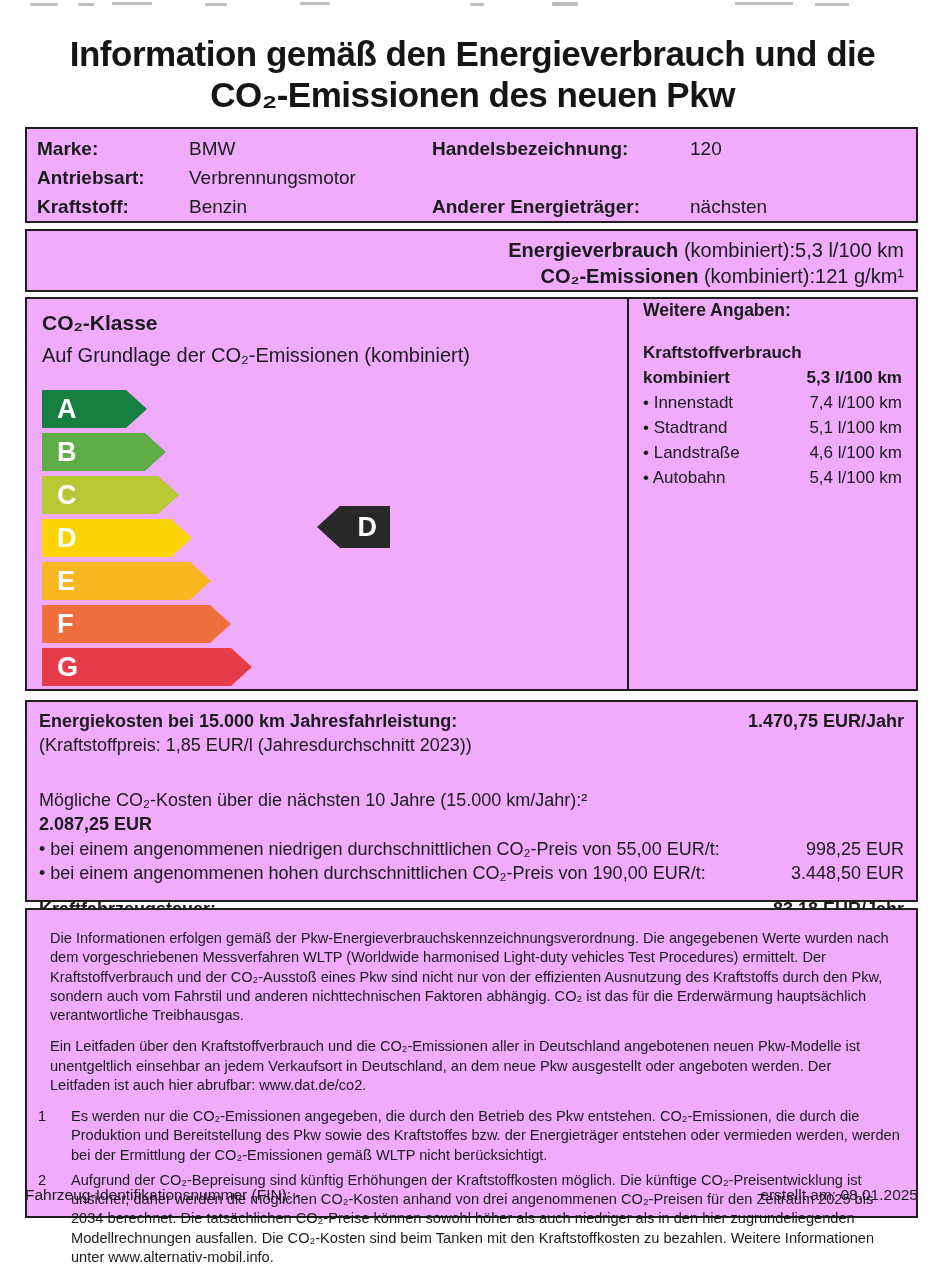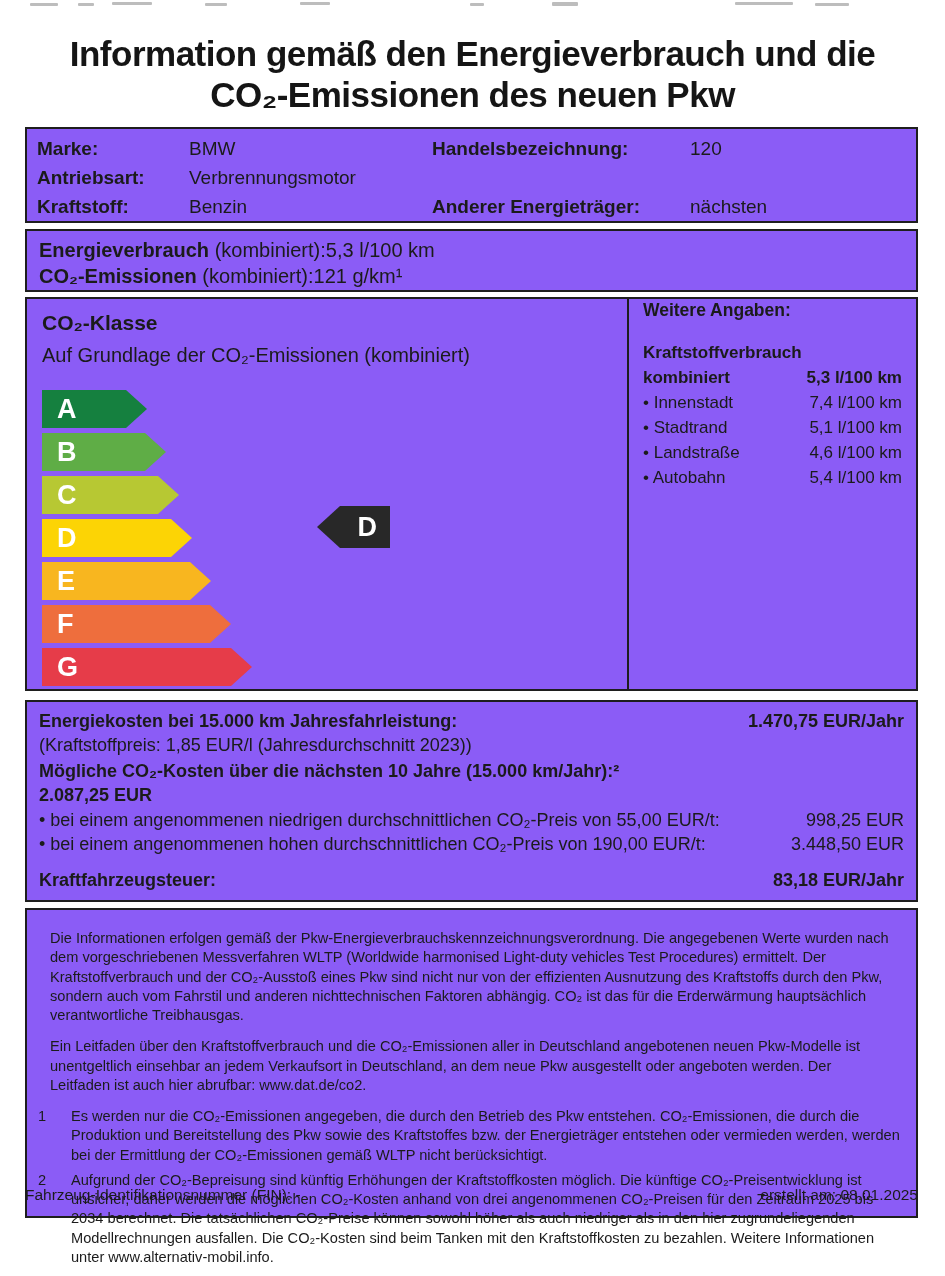--- a/index.html
+++ b/index.html
@@ -11,31 +11,31 @@
   .artifact { position:absolute; background:#bdbdbd; border-radius:1px; }
 
   .title {
     position:absolute; top:34px; left:0; width:945px; margin:0;
     text-align:center; font-size:35px; font-weight:bold; line-height:1.17;
     letter-spacing:-0.5px; color:#151515;
   }
 
   .box {
     position:absolute; left:25px; width:893px; box-sizing:border-box;
-    border:2px solid #1e1e1e; background:#8b5cf6;
+    border:2px solid #1e1e1e; background:#f0abfc;
   }
 
   
   #box-vehicle { top:127px; height:96px; padding:7px 10px; }
   .veh-grid { display:grid; grid-template-columns:152px 243px 258px 1fr; row-gap:4px; font-size:19px; line-height:25px; }
   .veh-label { font-weight:bold; }
 
   
   #box-consumption { top:229px; height:63px; padding:6px 12px; font-size:20px; }
-  .cons-row { display:flex; justify-content:flex-start; line-height:26px; }
+  .cons-row { display:flex; justify-content:flex-end; line-height:26px; }
   .b { font-weight:bold; }
 
   
   #box-class { top:297px; height:394px; display:flex; }
   .class-left { position:relative; width:600px; box-sizing:border-box; padding:12px 0 0 15px; }
   .class-right { flex:1; box-sizing:border-box; border-left:2px solid #1e1e1e; padding:1px 14px; font-size:17px; }
   .class-heading { font-size:21px; font-weight:bold; }
   .class-sub { font-size:20px; margin-top:9px; }
   .scale { margin-top:23px; }
   .class-arrow {
@@ -52,21 +52,21 @@
 
   .detail-heading { font-size:17.5px; font-weight:bold; }
   .detail-sub { font-weight:bold; margin-top:20px; line-height:1.45; }
   .detail-row { display:flex; justify-content:space-between; line-height:1.47; }
   .detail-row.first { font-weight:bold; }
 
   
   #box-costs { top:700px; height:202px; padding:7px 12px; font-size:18px; }
   .cost-row { display:flex; justify-content:space-between; line-height:24px; }
   .cost-note { line-height:24px; }
-  .co2-heading { font-weight:bold; margin-top:2px; line-height:24px; }
+  .co2-heading { font-weight:normal; margin-top:31px; line-height:24px; }
   .cost-bullet { display:flex; justify-content:space-between; line-height:24.5px; }
   .cost-bullet.first { font-weight:bold; }
   .tax-row { margin-top:11px; font-weight:bold; }
 
   
   #box-legal { top:908px; height:310px; padding:7px 11px; font-size:14.6px; line-height:1.32; }
   #box-legal p { margin:12px; }
   .fn { display:flex; margin-top:6px; }
   .fn-num { width:33px; flex:none; }
   .fn-text { flex:1; }

